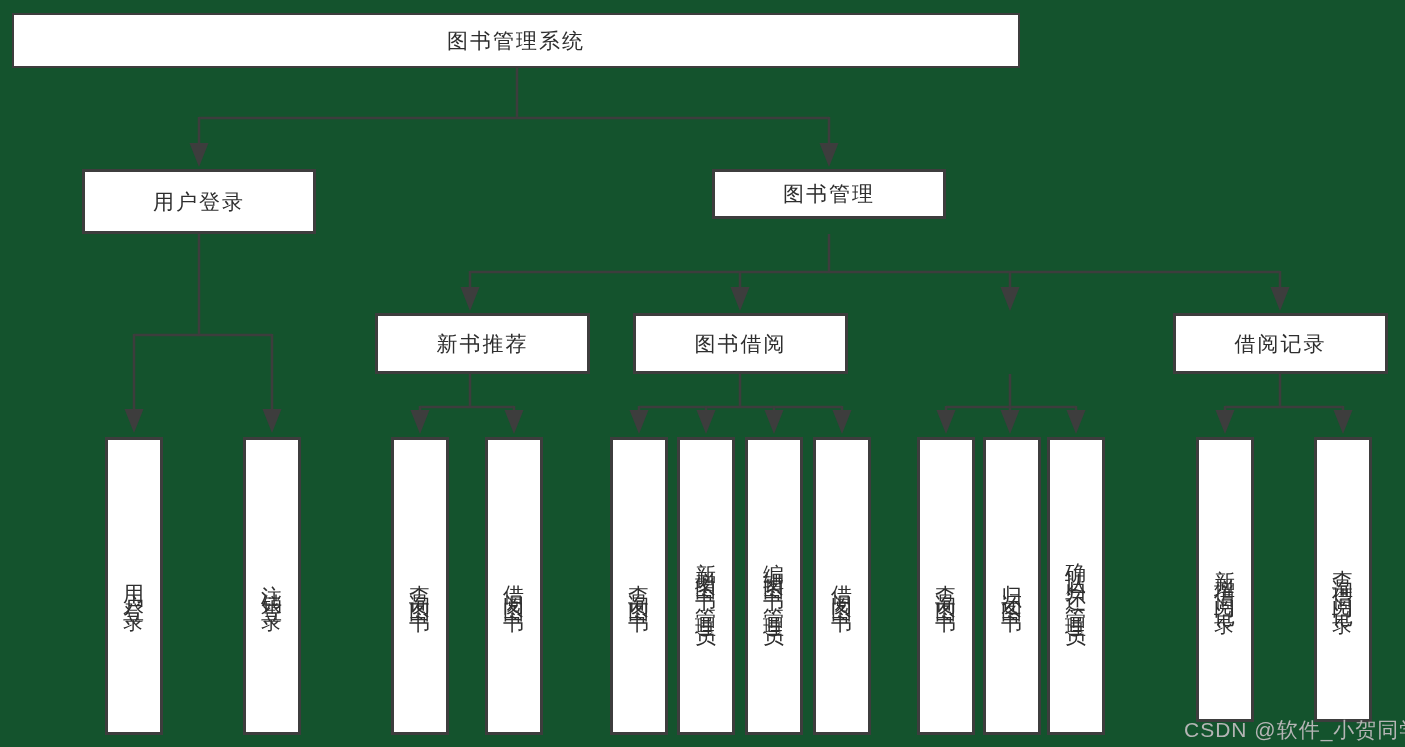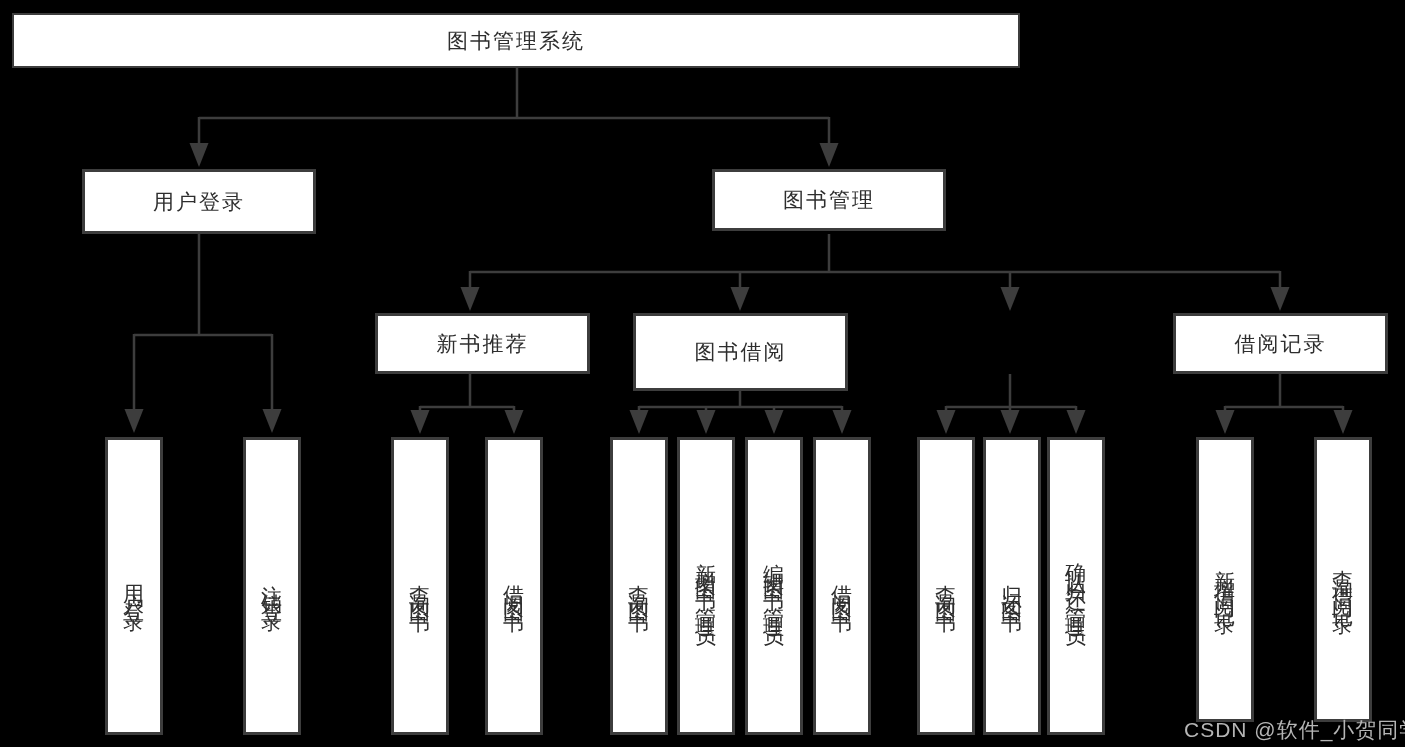--- a/index.html
+++ b/index.html
@@ -1,19 +1,19 @@
 <!DOCTYPE html>
 <html><head>
 <meta charset="utf-8">
 <style>
   html,body { margin:0; padding:0; background:#ffffff; }
   .stage {
     position:relative;
     width:1405px; height:747px;
-    background:#000000;
+    background:#14532d;
     font-family:"Liberation Sans","DejaVu Sans",sans-serif;
     overflow:hidden;
   }
   .wires { position:absolute; left:0; top:0; z-index:1; }
   .node {
     position:absolute;
     box-sizing:border-box;
     background:#ffffff;
     border:3px solid #3d3d3d;
     color:#2e2e2e;
@@ -35,23 +35,23 @@
     left:1184px; top:716px;
     font-size:21px;
     color:#b5b5b5;
     letter-spacing:1px;
     z-index:5;
     white-space:nowrap;
   }
   
   #n-root           { left:12px;   top:13px;  width:1008px; height:55px; }
   #n-user-login     { left:82px;   top:169px; width:234px;  height:65px; }
-  #n-book-mgmt      { left:712px;  top:169px; width:234px;  height:62px; }
+  #n-book-mgmt      { left:712px;  top:169px; width:234px;  height:50px; }
   #n-new-book       { left:363px;  top:313px; width:215px;  height:61px;margin-left:12px; }
-  #n-book-borrow    { left:633px;  top:313px; width:215px;  height:78px; }
+  #n-book-borrow    { left:633px;  top:313px; width:215px;  height:61px; }
   #n-current-borrow { left:902px;  top:313px; width:215px;  height:61px; }
   #n-borrow-record  { left:1173px; top:313px; width:215px;  height:61px; }
   
   .leaf { top:437px; width:58px; height:298px; }
   #l-0  { left:105px; }
   #l-1  { left:243px; }
   #l-2  { left:391px; }
   #l-3  { left:485px; }
   #l-4  { left:610px; }
   #l-5  { left:677px; }

